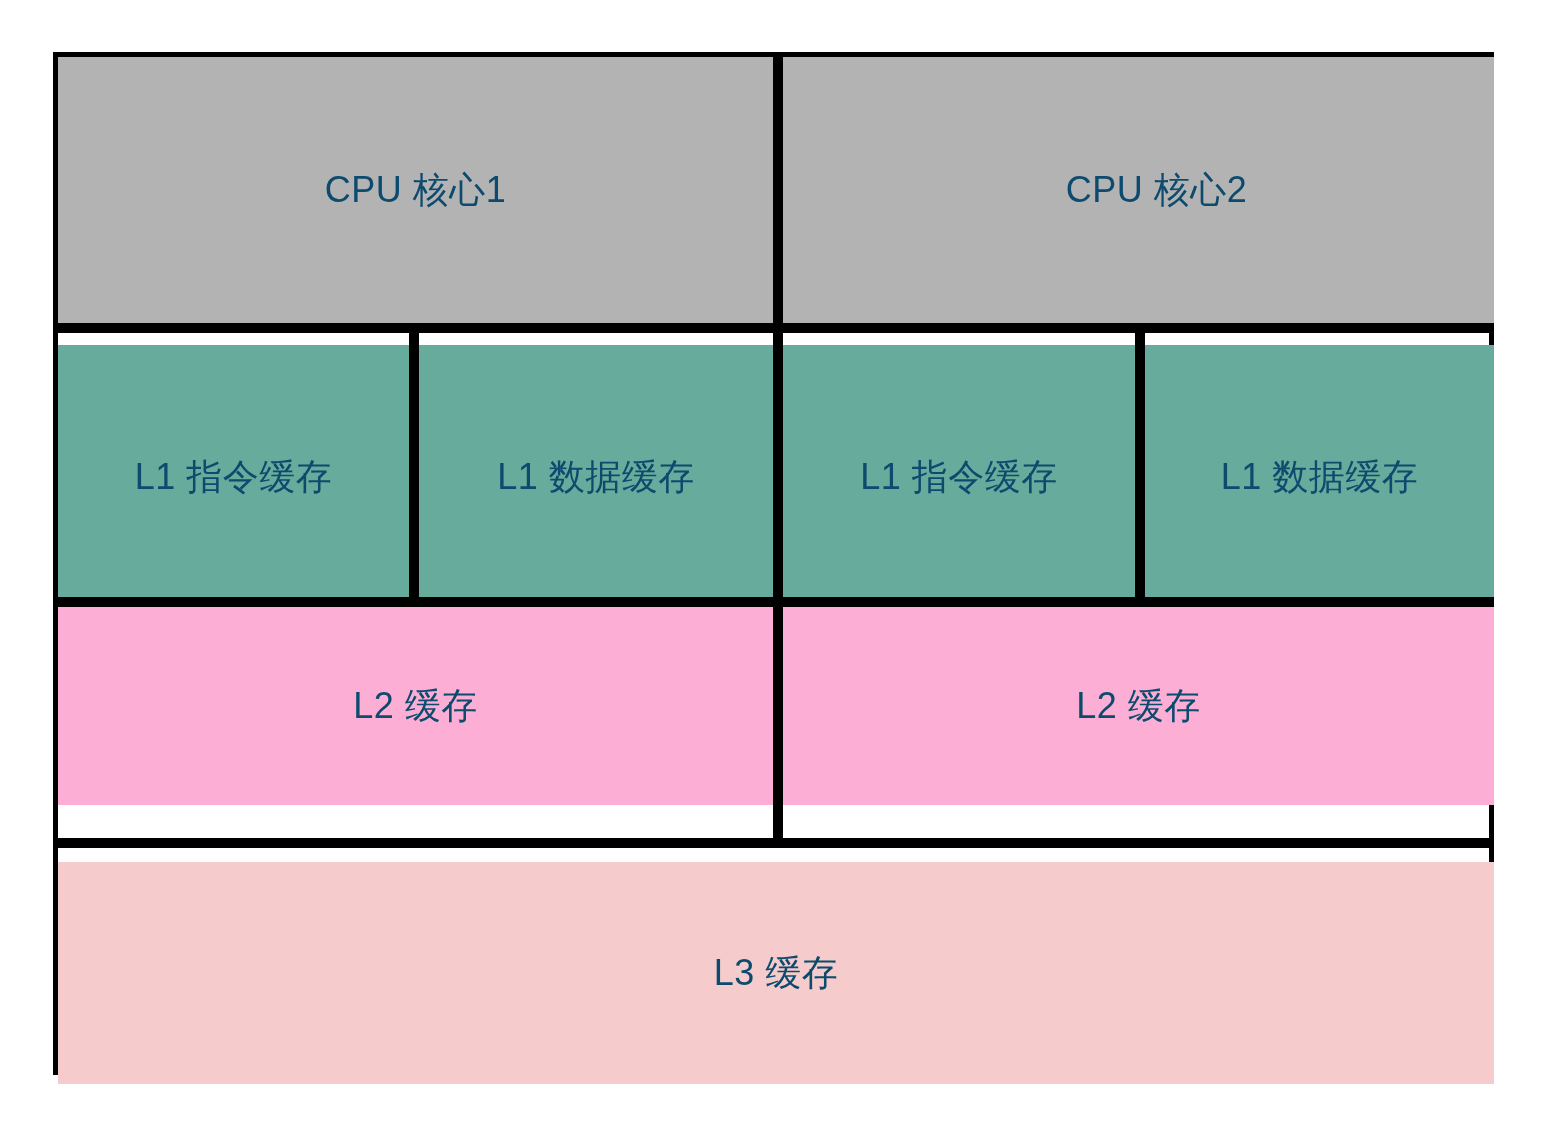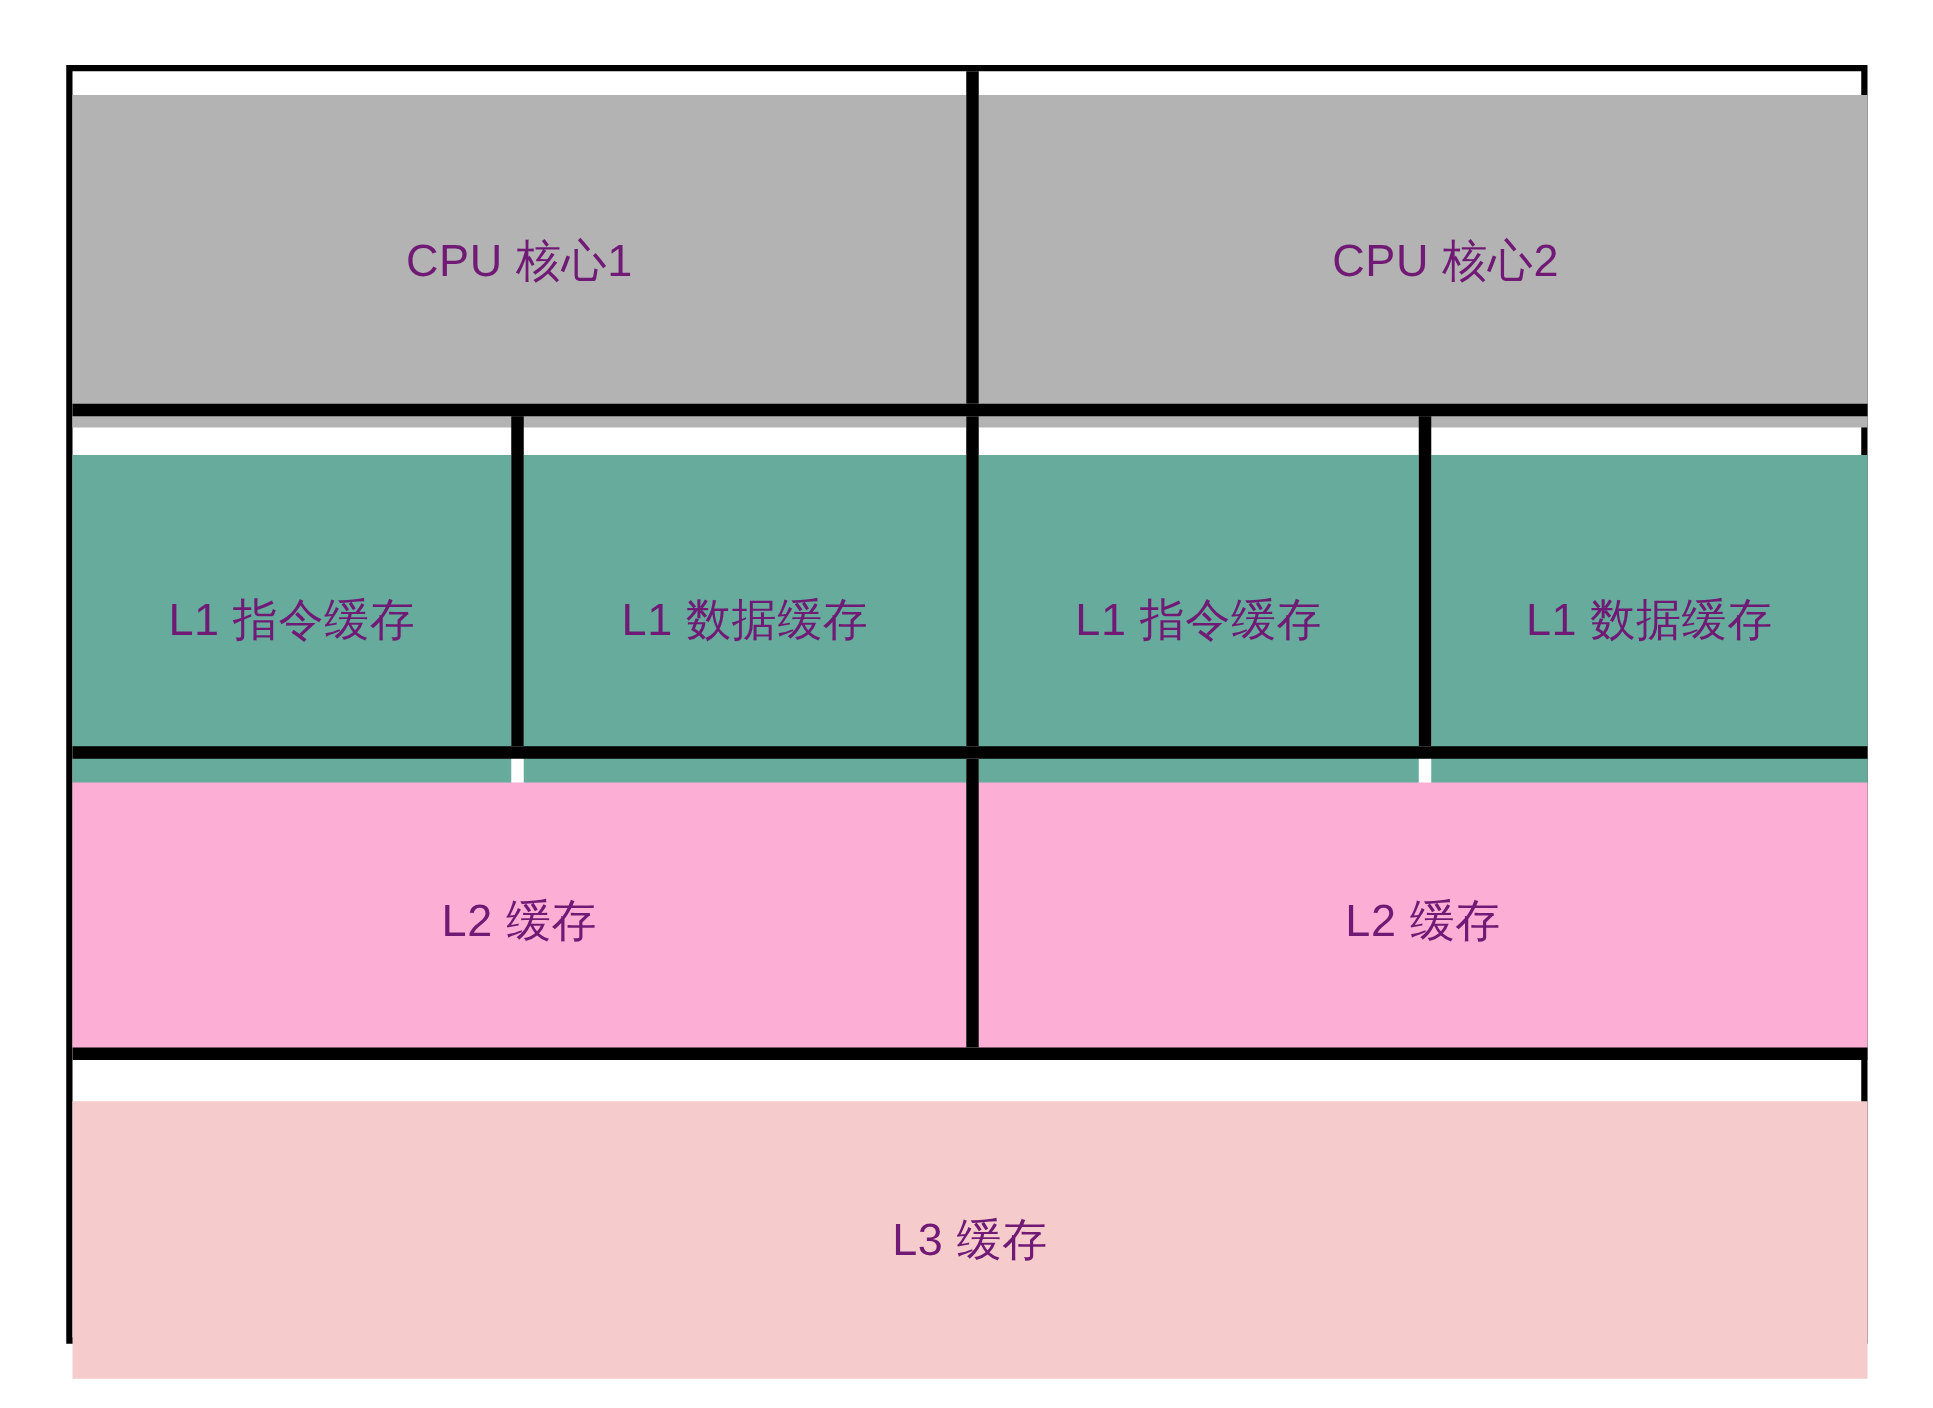--- a/index.html
+++ b/index.html
@@ -30,26 +30,25 @@
     width: 100%;
     height: 100%;
   }
 
   .block {
     position: absolute;
     box-sizing: border-box;
     display: flex;
     align-items: center;
     justify-content: center;
-    color: #701a75;
+    color: #0c4a6e;
     font-size: 36px;
     line-height: 1.2;
     white-space: nowrap;
     letter-spacing: 0.5px;
-    margin-top: 19px;
   }
 
   
   .row-cores .block {
     background: #b3b3b3;
     height: 266px;
     top: 0;
   }
   .core-1 { left: 0px;   width: 715px; }
   .core-2 { left: 725px; width: 711px; padding-left: 36px; }
@@ -61,21 +60,21 @@
     top: 288px;
   }
   .l1-a { left: 0px;    width: 351px; }
   .l1-b { left: 361px;  width: 354px; }
   .l1-c { left: 725px;  width: 352px; }
   .l1-d { left: 1087px; width: 349px; }
 
   
   .row-l2 .block {
     background: #fcaed4;
-    height: 222px;
+    height: 198px;
     top: 550px;
     text-align: center;
   }
   .l2-1 { left: 0px;   width: 715px; }
   .l2-2 { left: 725px; width: 711px; }
 
   
   .row-l3 .block {
     background: #f5cccb;
     height: 222px;

